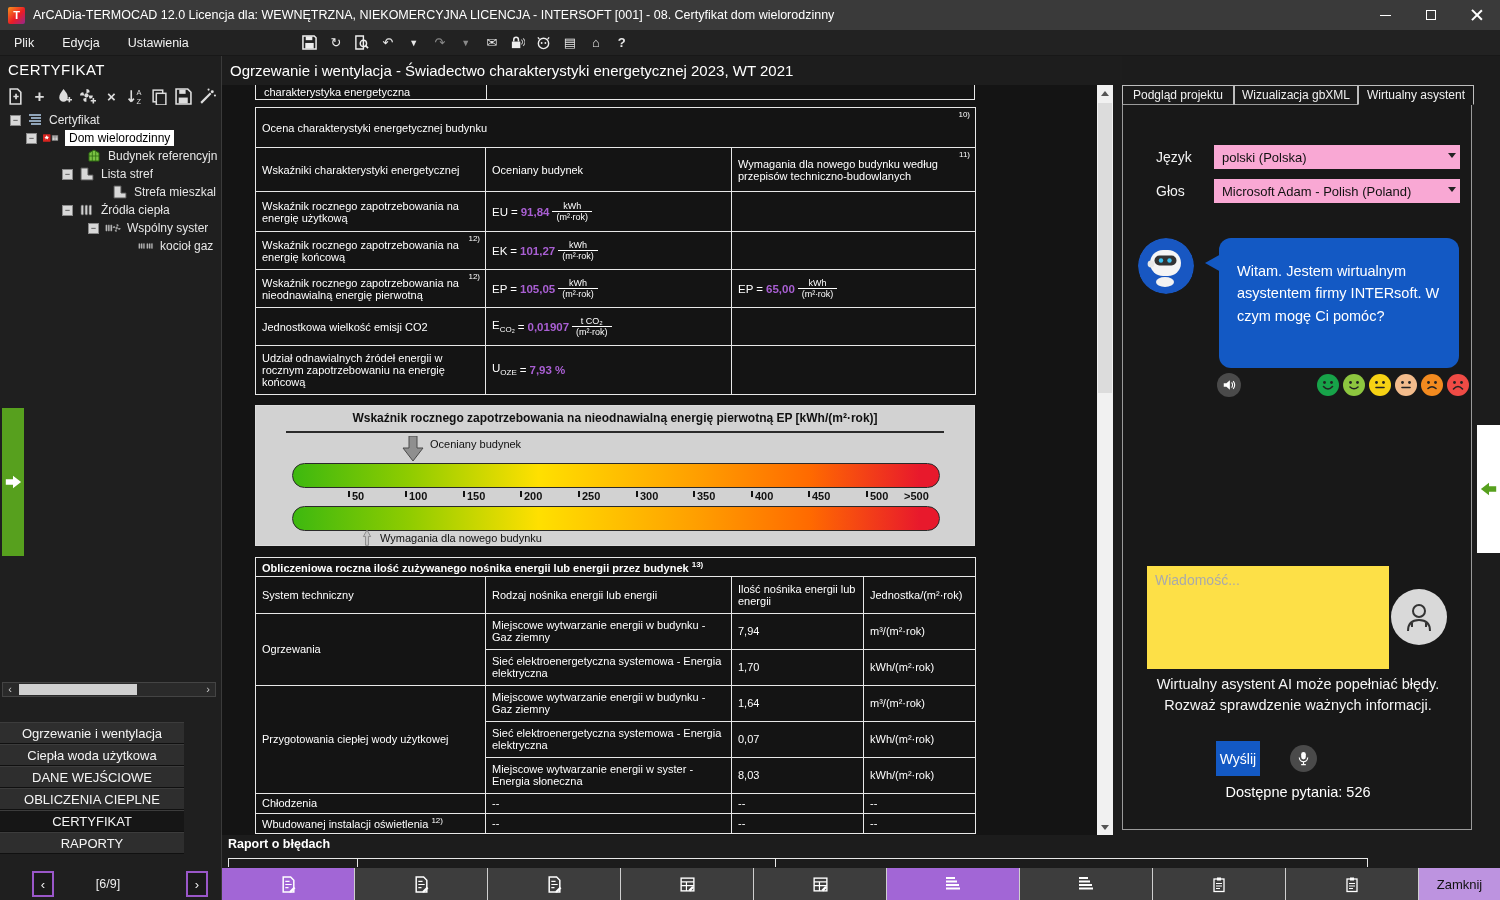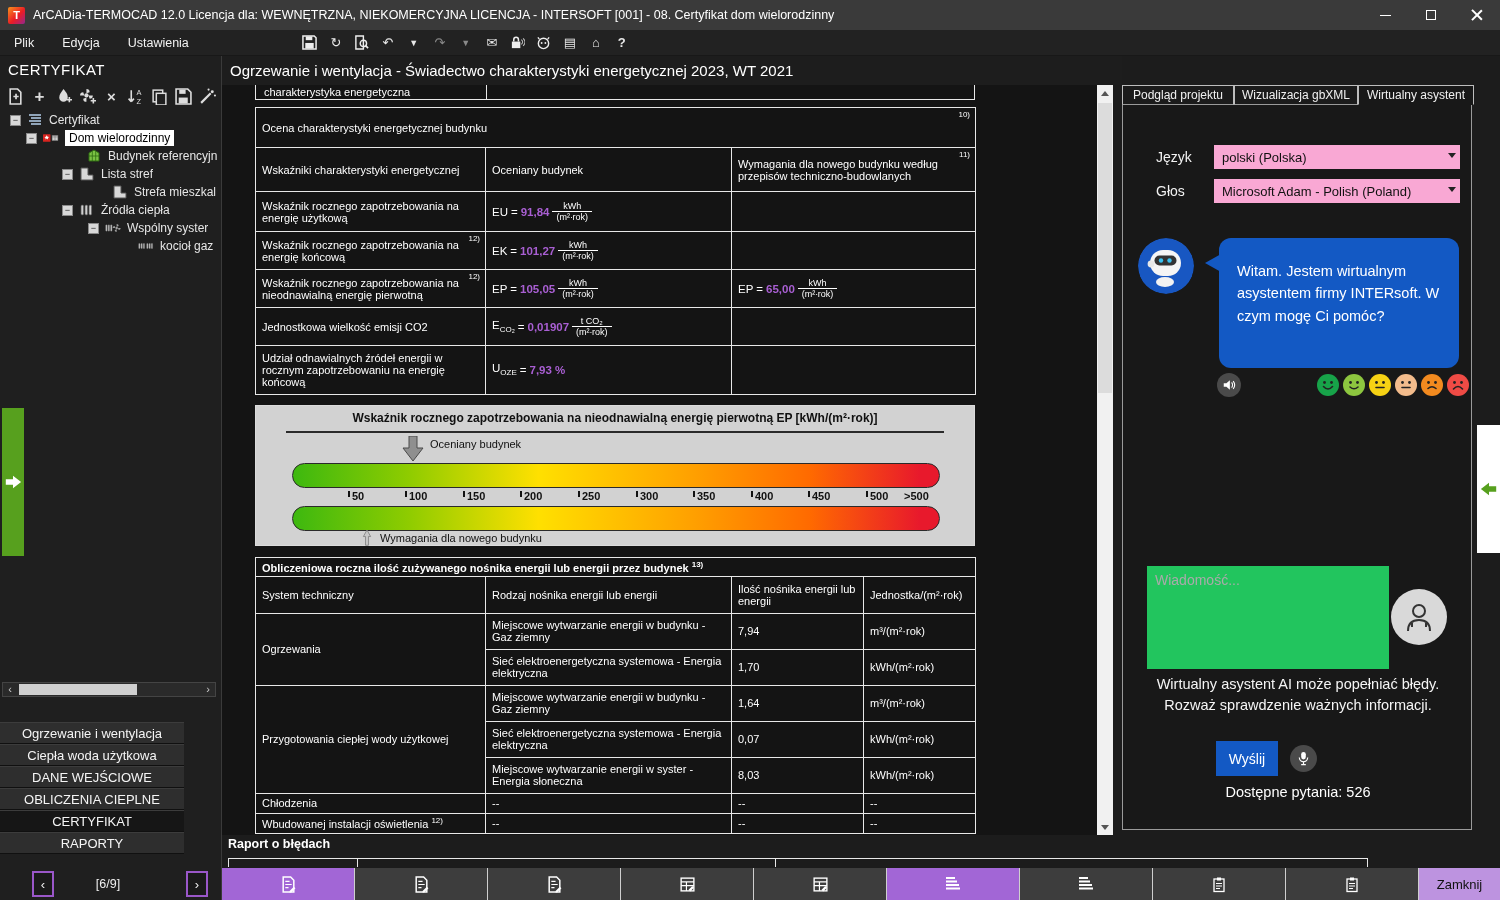--- a/index.html
+++ b/index.html
@@ -120,26 +120,26 @@
   .asst-label { position:absolute; font-size:14px; color:#f2f2f2; }
   .selbox { position:absolute; height:24px; background:#f9a8d4; color:#111; font-size:13px; display:flex; align-items:center;
     padding:0 18px 0 8px; white-space:nowrap; overflow:hidden; }
   .selbox .chev { position:absolute; right:4px; top:8px; width:0; height:0; border-left:4px solid transparent; border-right:4px solid transparent; border-top:5px solid #222; }
   .bot-avatar { position:absolute; left:15px; top:152px; width:56px; height:56px; border-radius:50%; overflow:hidden; }
   .bubble { position:absolute; left:96px; top:152px; width:240px; height:130px; border-radius:12px; color:#fff; font-size:14.5px; line-height:1.55; padding:22px 10px 0 18px; }
   .bubble-tail { position:absolute; left:82px; top:168px; width:0; height:0; border-top:9px solid transparent; border-bottom:9px solid transparent; border-right:16px solid #1359c4; }
   .speaker-btn { position:absolute; left:94px; top:287px; width:24px; height:24px; border-radius:50%; background:#4a4a4a; display:flex; align-items:center; justify-content:center; }
   .emoji-row { position:absolute; left:194px; top:288px; display:flex; gap:4px; }
   .emoji { width:22px; height:22px; border-radius:50%; display:inline-flex; }
-  .msgbox { position:absolute; left:24px; top:480px; width:242px; height:103px; background:#22c55e; border:none; resize:none;
+  .msgbox { position:absolute; left:24px; top:480px; width:242px; height:103px; background:#fde047; border:none; resize:none;
     font-family:"Liberation Sans",sans-serif; font-size:14px; color:#222; padding:6px 8px; }
   .msgbox::placeholder { color:#aaa; }
   .person-avatar { position:absolute; left:268px; top:503px; width:56px; height:56px; border-radius:50%; background:#d9d9d9; display:flex; align-items:center; justify-content:center; }
   .disclaimer { position:absolute; left:14px; top:588px; width:322px; text-align:center; font-size:14.5px; line-height:1.45; color:#f5f5f5; }
-  .send-btn { position:absolute; left:93px; top:655px; width:62px; height:35px; color:#fff; font-size:14px; border:none; font-family:"Liberation Sans",sans-serif; }
+  .send-btn { position:absolute; left:93px; top:655px; width:44px; height:35px; color:#fff; font-size:14px; border:none; font-family:"Liberation Sans",sans-serif; }
   .mic-btn { position:absolute; left:167px; top:659px; width:27px; height:27px; border-radius:50%; background:#4a4a4a; display:flex; align-items:center; justify-content:center; }
   .questions { position:absolute; left:0; top:698px; width:350px; text-align:center; font-size:14.5px; color:#fff; }
 
   
   .handle-left { position:absolute; left:2px; top:408px; width:22px; height:148px; background:#57a01e; display:flex; align-items:center; justify-content:center; }
   .handle-right { position:absolute; left:1477px; top:425px; width:23px; height:128px; background:#fff; display:flex; align-items:center; justify-content:center; }
 </style>
 </head>
 <body>
 

